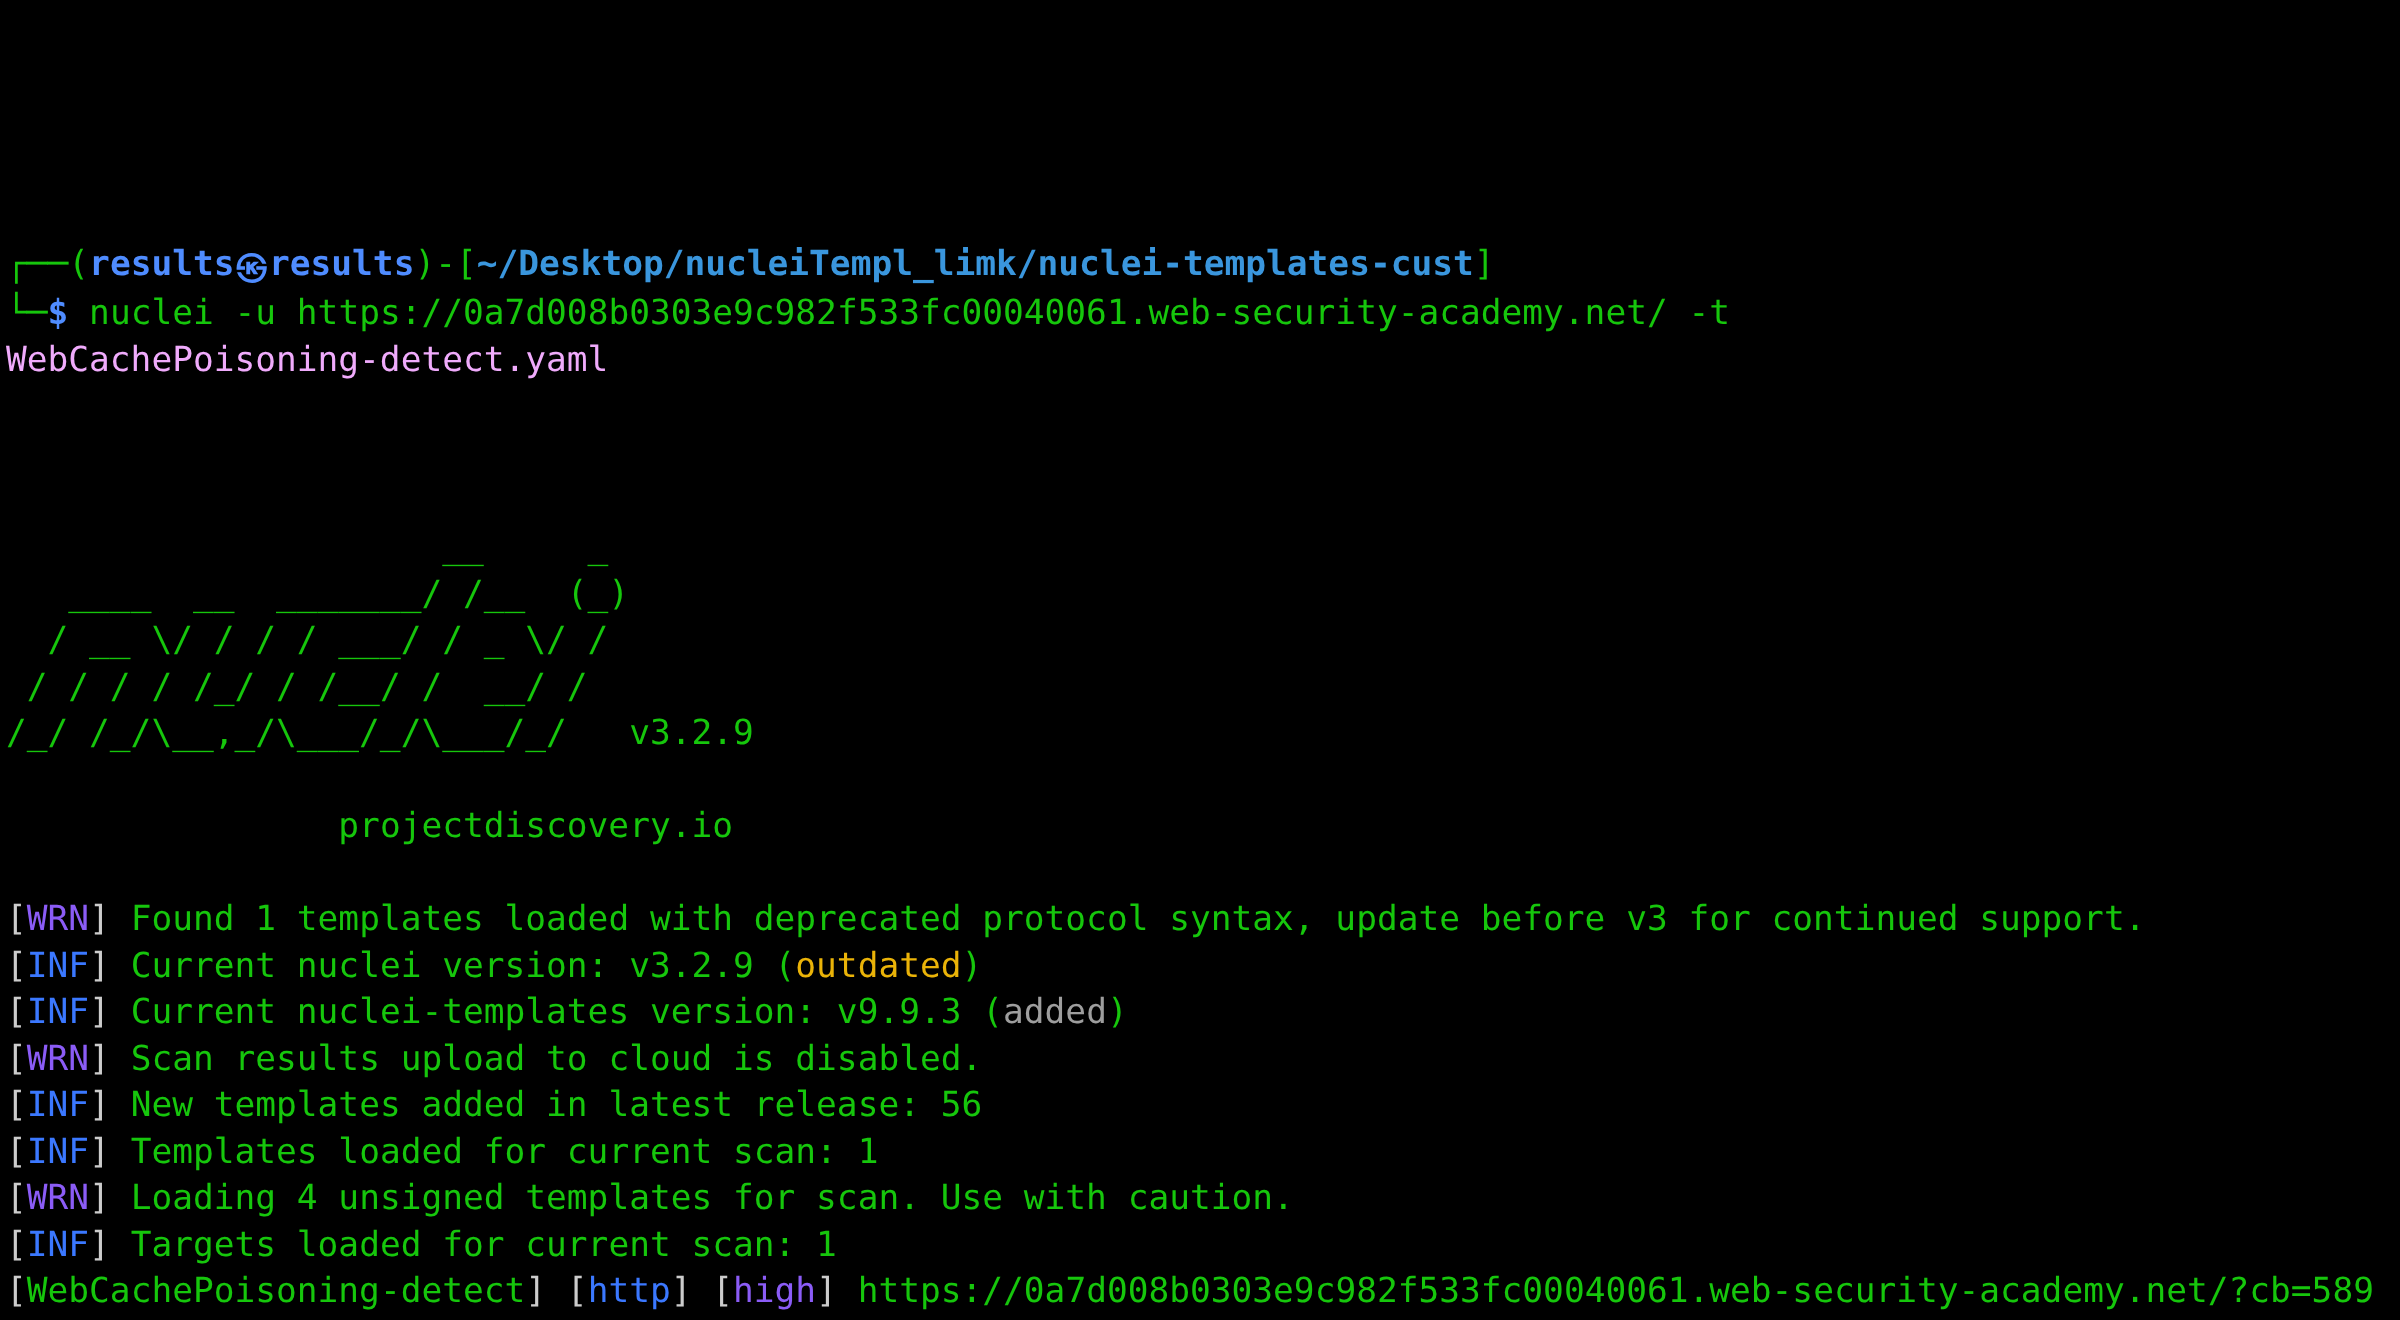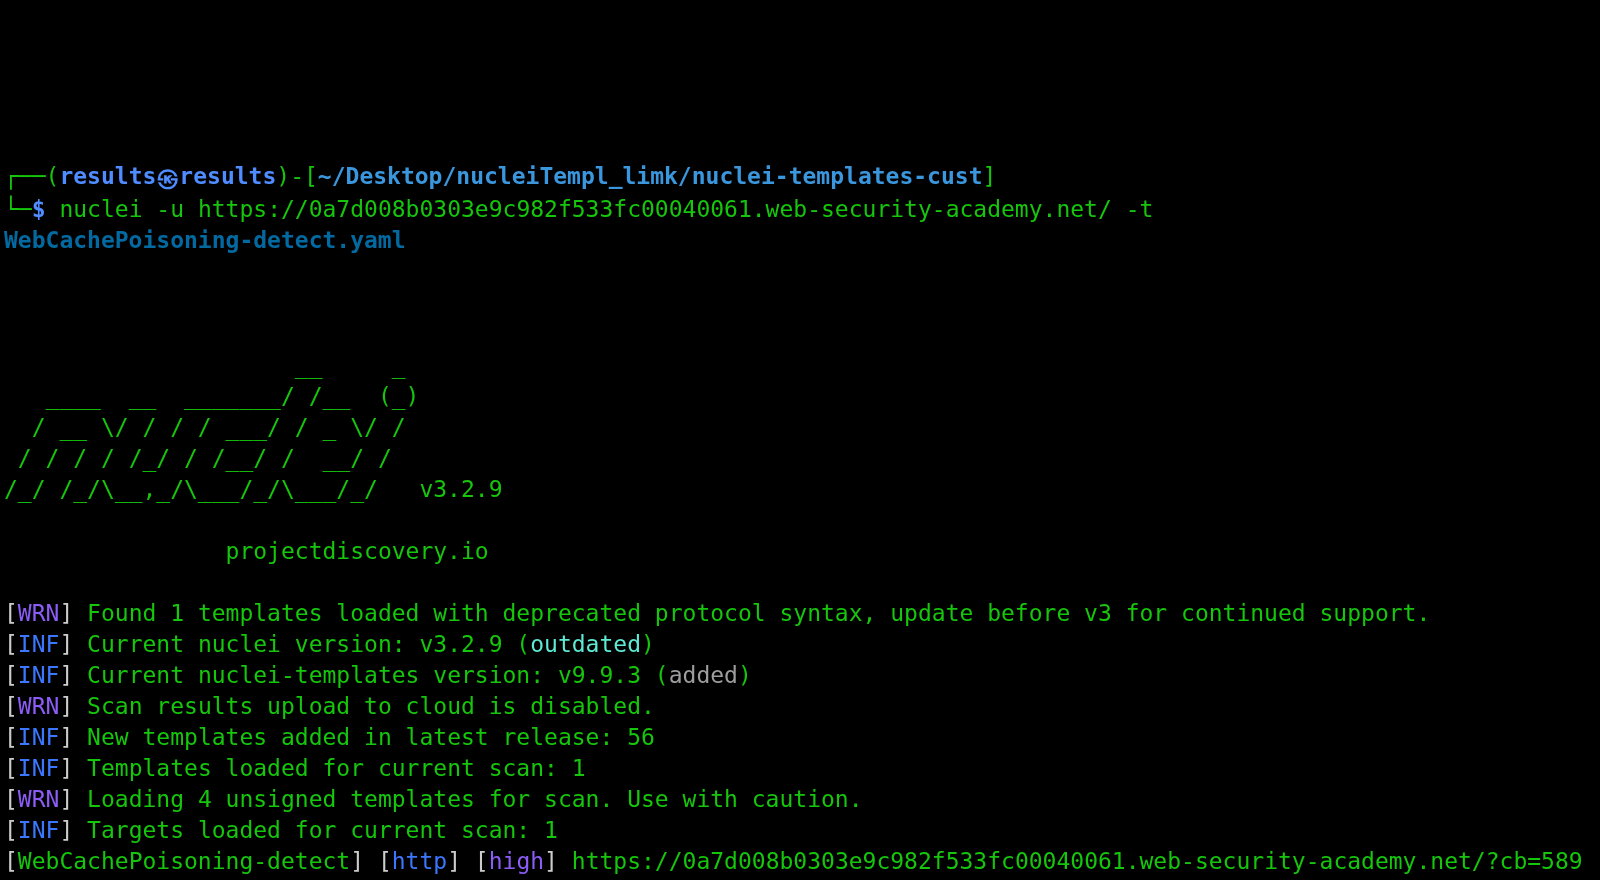--- a/index.html
+++ b/index.html
@@ -14,24 +14,24 @@
     word-break: break-all;
   }
   .term {
     padding: 6px 4px;
     width: 1600px;
     box-sizing: border-box;
   }
   .blue   { color: #3b78ff; }
   .blueb  { color: #4f8cff; font-weight: bold; }
   .green  { color: #16c60c; }
-  .greenb { color: #0369a1; font-weight: bold; text-align: right; }
+  .greenb { color: #f0abfc; font-weight: normal; text-align: right; }
   .cyanb  { color: #3a96dd; font-weight: bold; margin-top: 36px; }
   .orange { color: #8b5cf6; }
-  .red    { color: #5eead4; }
+  .red    { color: #eab308; }
   .grey   { color: #9e9e9e; }
   .white  { color: #cccccc; }
   .skull  { vertical-align: -2px; }
 </style>
 </head>
 <body>
 
 
 <div class="term">
 <span><span class="green">┌──</span><span class="green">(</span><span class="blueb">results</span><span class="blueb skull">㉿</span><span class="blueb">results</span><span class="green">)</span><span class="green">-[</span><span class="cyanb">~/Desktop/nucleiTempl_limk/nuclei-templates-cust</span><span class="green">]</span></span>

